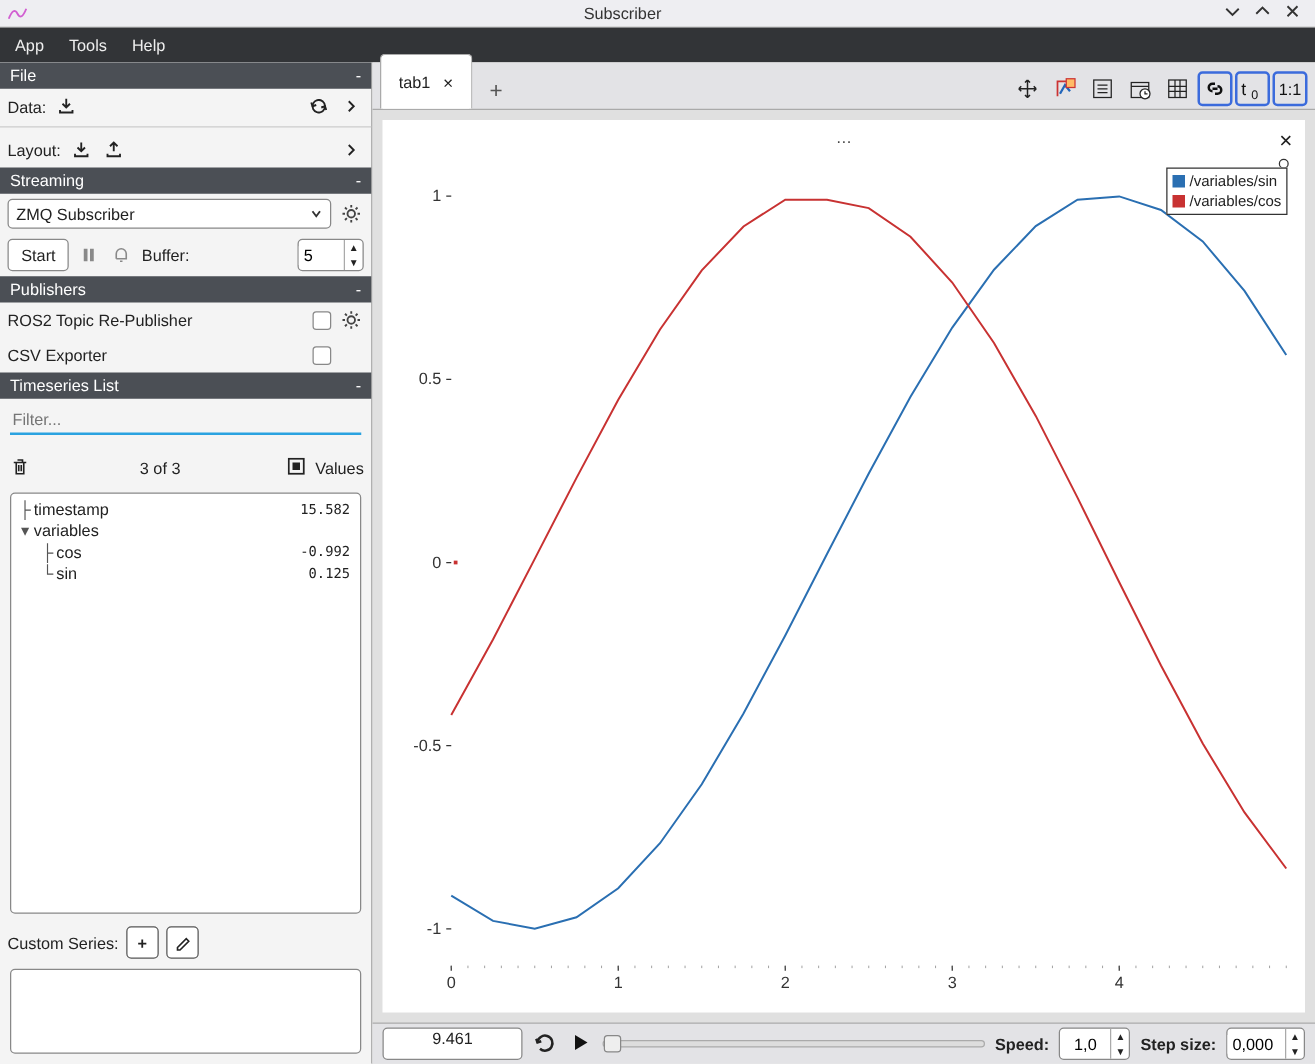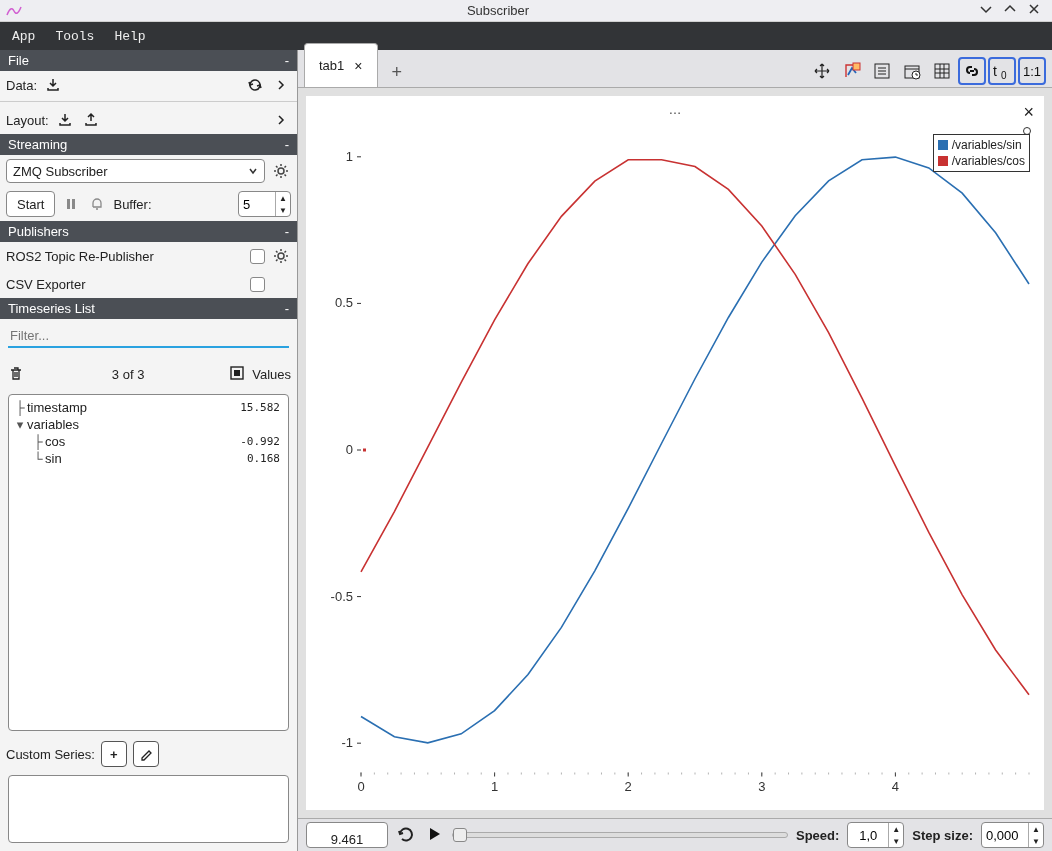--- a/index.html
+++ b/index.html
@@ -2,21 +2,21 @@
 <html><head>
 <meta charset="utf-8">
 <style>
   * { box-sizing: border-box; margin: 0; padding: 0; font-family: sans-serif; }
   body { width: 1052px; height: 851px; background: #f0f0f0; overflow: hidden; font-size: 13px; color: #222; }
   .titlebar { height: 22px; background: #eeeef2; display: flex; align-items: center; padding: 0 6px; border-bottom: 1px solid #d0d0d0; }
   .titlebar .logo { width: 16px; height: 16px; display:flex; align-items:center; justify-content:center;}
   .titlebar .title { flex: 1; text-align: center; font-size: 13px; color: #333; }
   .titlebar .win-btn { width: 24px; text-align: center; cursor: pointer; }
   .menubar { height: 28px; background: #323437; color: #eee; display: flex; align-items: center; padding: 0 4px; gap: 4px; font-size: 13px; }
-  .menubar .menu-item { padding: 4px 8px; cursor: pointer; font-family: Liberation Mono, monospace; }
+  .menubar .menu-item { padding: 4px 8px; cursor: pointer; }
 
   .main { display: flex; height: calc(851px - 22px - 28px); }
   .sidebar { width: 298px; background: #f4f4f4; display: flex; flex-direction: column; border-right: 1px solid #999; }
   .section-hdr { background: #4b4f55; color: #fff; font-size: 13px; padding: 3px 8px; display: flex; justify-content: space-between; align-items: center; }
   .section-hdr .minus { cursor: pointer; }
   .pane-row { display: flex; align-items: center; padding: 4px 6px; gap: 6px; }
   .pane-row.label { font-size: 13px; }
   .spacer { flex: 1; }
   .iconbtn { width: 20px; height: 20px; display:flex; align-items:center; justify-content:center; cursor:pointer; }
   .small-check { width:15px; height:15px; border:1px solid #888; border-radius:3px; background:#fff; display:inline-block; }
@@ -46,21 +46,21 @@
   .plot-wrap { flex:1; background:#fff; margin:8px; border:none; position:relative; }
   .plot-close { position:absolute; top:6px; right:10px; font-size:18px; cursor:pointer;}
   .plot-menu { position:absolute; top:6px; left:50%; transform:translateX(-50%); font-size:13px; cursor:pointer; color:#444;}
   svg.chart { width:100%; height:100%; }
   .legend { position:absolute; top:38px; right:14px; background:#fff; border:1px solid #333; font-size:12px; padding:2px 4px;}
   .legend .row { display:flex; align-items:center; gap:4px; padding:1px 0;}
   .legend .sw { width:10px; height:10px; }
   .legend-dot { position:absolute; top:31px; right:13px; width:8px; height:8px; border:1px solid #333; border-radius:50%; background:#fff;}
 
   .playbar { height:36px; background:#e3e3e6; border-top:1px solid #aaa; display:flex; align-items:center; gap:8px; padding:0 8px;}
-  .playbar .timef { border:1px solid #888; border-radius:4px; background:#fff; width:82px; height:26px; display:flex; align-items:flex-end; justify-content:center;}
+  .playbar .timef { border:1px solid #888; border-radius:4px; background:#fff; width:112px; height:26px; display:flex; align-items:flex-start; justify-content:center;}
   .playbar .slider { flex:1; display:flex; align-items:center; }
   .playbar .slider-track { flex:1; height:6px; background:#ddd; border:1px solid #aaa; border-radius:3px; position:relative; }
   .playbar .slider-thumb { position:absolute; left:0; top:-5px; width:14px; height:14px; border:1px solid #888; border-radius:3px; background:#eee; }
   .play-icon { cursor:pointer; }
   .gear svg, .iconbtn svg { display:block; }
 </style>
 </head>
 <body>
 
 <div class="titlebar">
@@ -232,21 +232,21 @@
         <span>variables</span>
       </div>
       <div class="tree-row" style="padding-left:18px">
         <span class="handle">├</span>
         <span>cos</span>
         <span class="val">-0.992</span>
       </div>
       <div class="tree-row" style="padding-left:18px">
         <span class="handle">└</span>
         <span>sin</span>
-        <span class="val">0.168</span>
+        <span class="val">0.125</span>
       </div>
     </div>
     <div class="pane-row">
       <span>Custom Series:</span>
       <div class="sq-btn">+</div>
       <div class="sq-btn">
           <svg width="14" height="14" viewBox="0 0 14 14">
             <path d="M3 11 L10 4 L12 6 L5 13 L3 13 Z" stroke="#222" stroke-width="1.3" fill="none"></path>
           </svg>
         </div>

